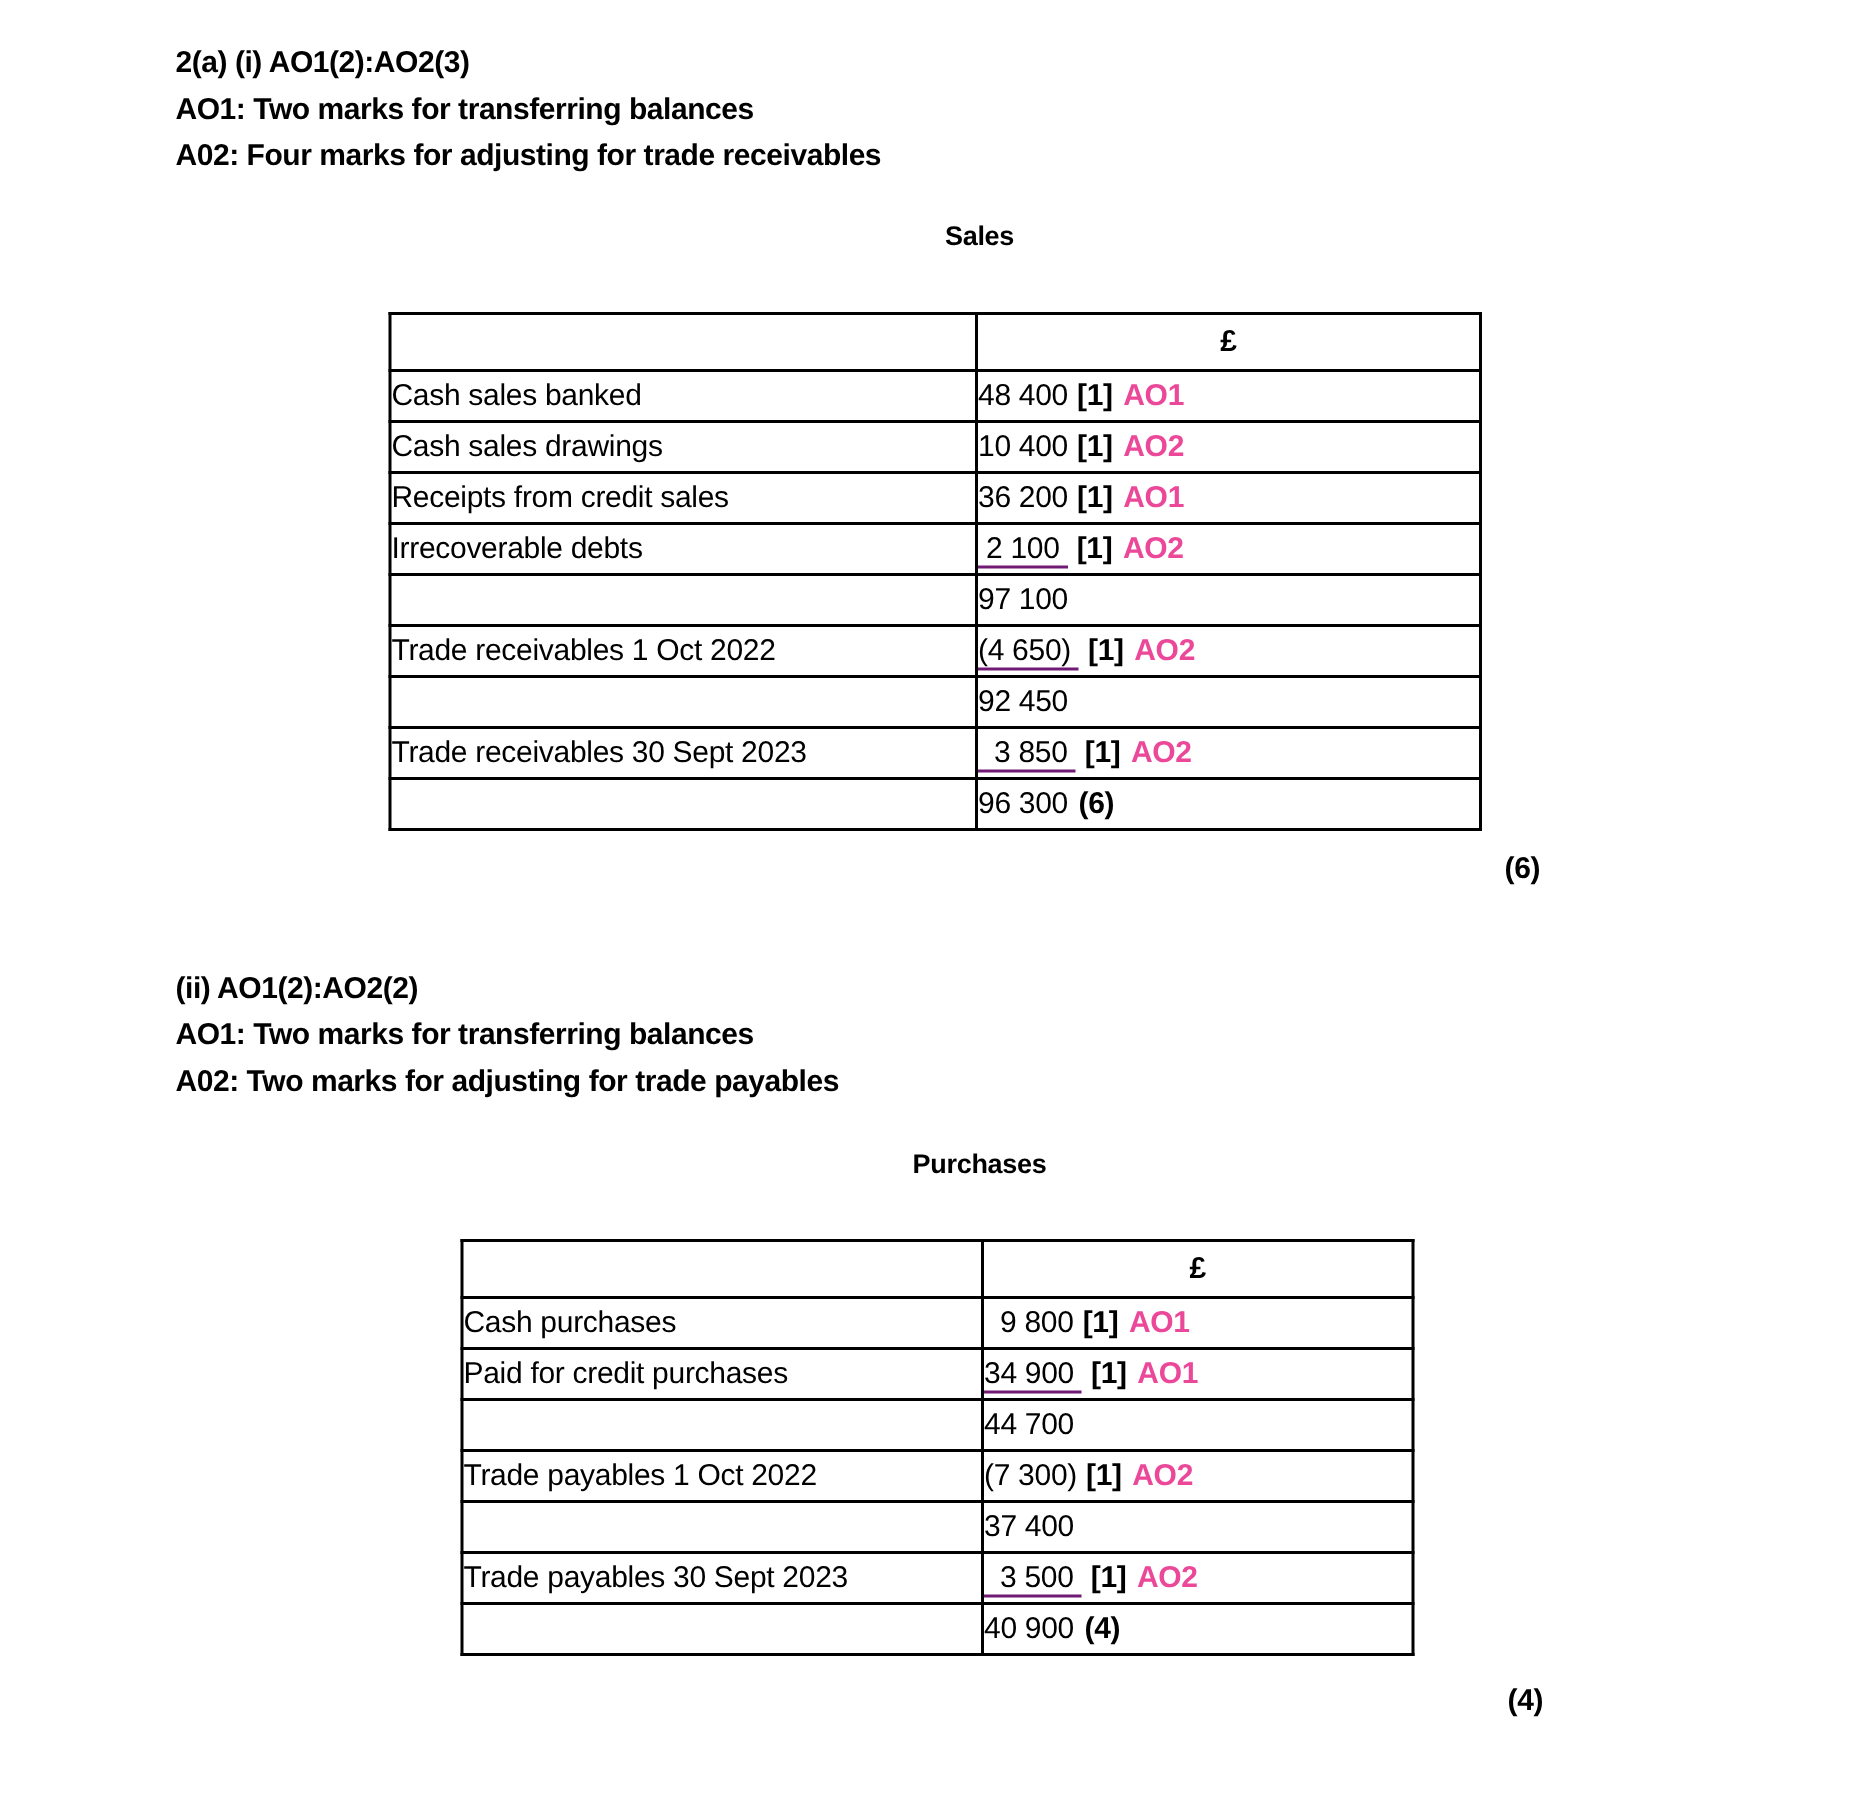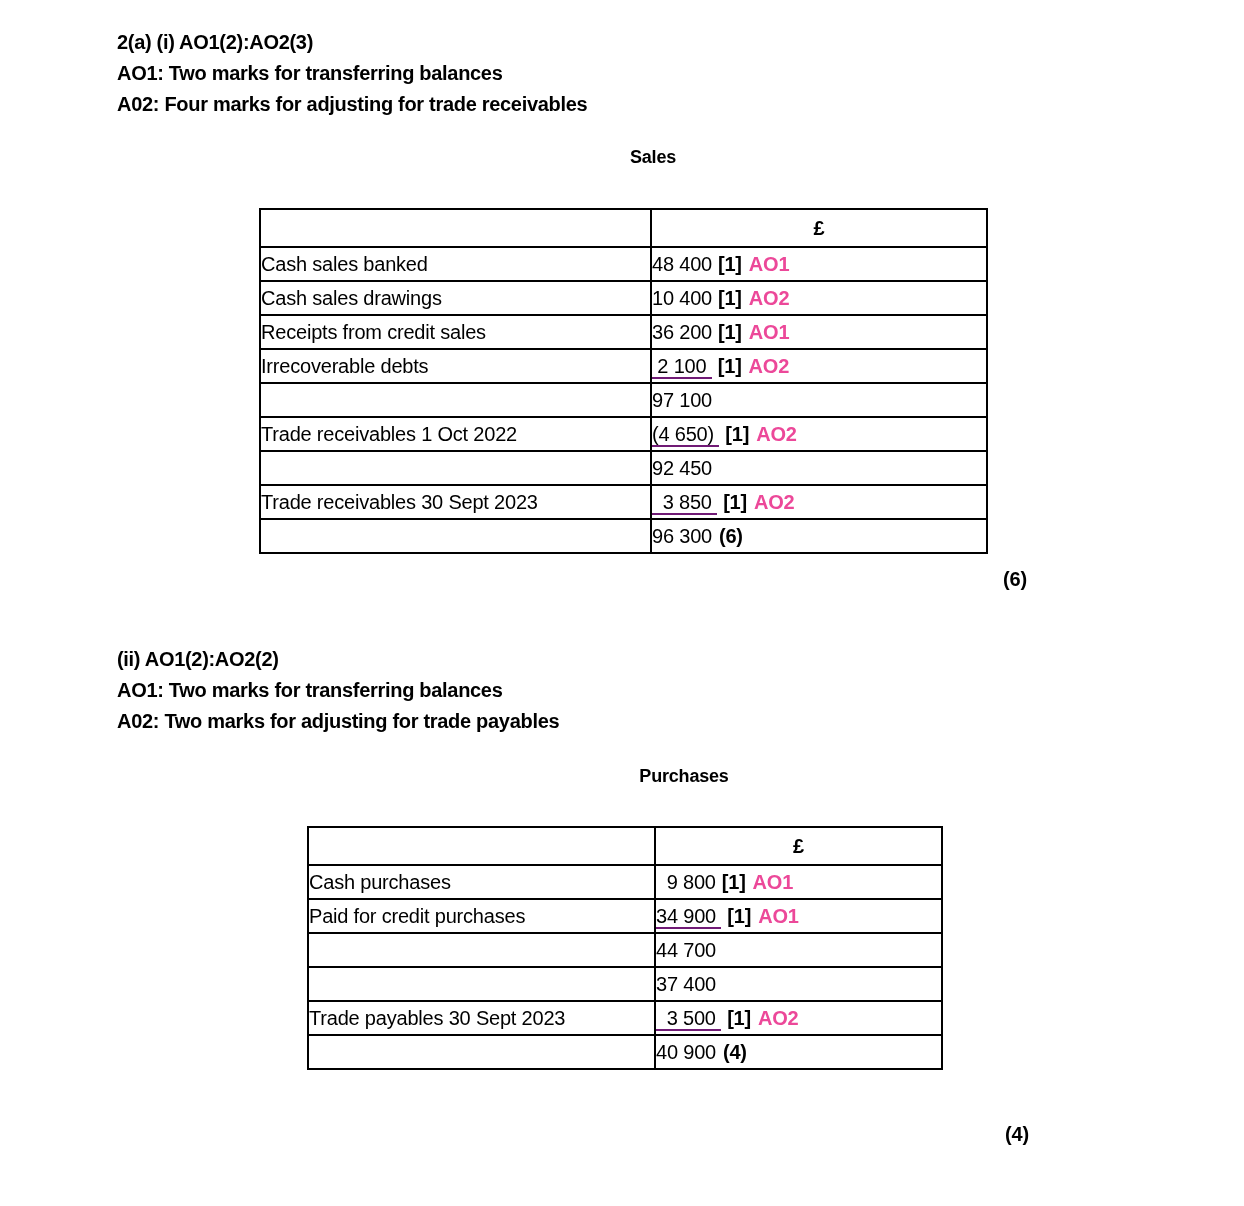--- a/index.html
+++ b/index.html
@@ -24,21 +24,21 @@
   .h-block-1{top:27px;}
   .h-block-2{top:644px;}
   
   .tbl-title{
     transform:translateX(-50%);
     font-size:18px;
     font-weight:700;
     white-space:nowrap;
   }
   .title-sales{left:653px;top:147px;}
-  .title-purchases{left:653px;top:766px;margin-left:31px;}
+  .title-purchases{left:653px;top:766px;}
   
   table.acct{
     border-collapse:collapse;
     table-layout:fixed;
     font-size:20px;
   }
   table.acct td{
     border:2px solid #000000;
     height:32px;
     vertical-align:middle;
@@ -154,20 +154,24 @@
     </tr>
     <tr>
       <td class="lbl">Paid for credit purchases</td>
       <td class="val"><span class="num u">34 900&nbsp;</span><span class="mk">[1]</span><span class="ao">AO1</span></td>
     </tr>
     <tr>
       <td class="lbl"></td>
       <td class="val"><span class="num">44 700</span></td>
     </tr>
     <tr>
+      <td class="lbl">Trade payables 1 Oct 2022</td>
+      <td class="val"><span class="num">(7 300)</span><span class="mk">[1]</span><span class="ao">AO2</span></td>
+    </tr>
+    <tr>
       <td class="lbl"></td>
       <td class="val"><span class="num">37 400</span></td>
     </tr>
     <tr>
       <td class="lbl">Trade payables 30 Sept 2023</td>
       <td class="val"><span class="num u">&nbsp;&nbsp;3 500&nbsp;</span><span class="mk">[1]</span><span class="ao">AO2</span></td>
     </tr>
     <tr>
       <td class="lbl"></td>
       <td class="val"><span class="num">40 900</span><span class="tot">(4)</span></td>

